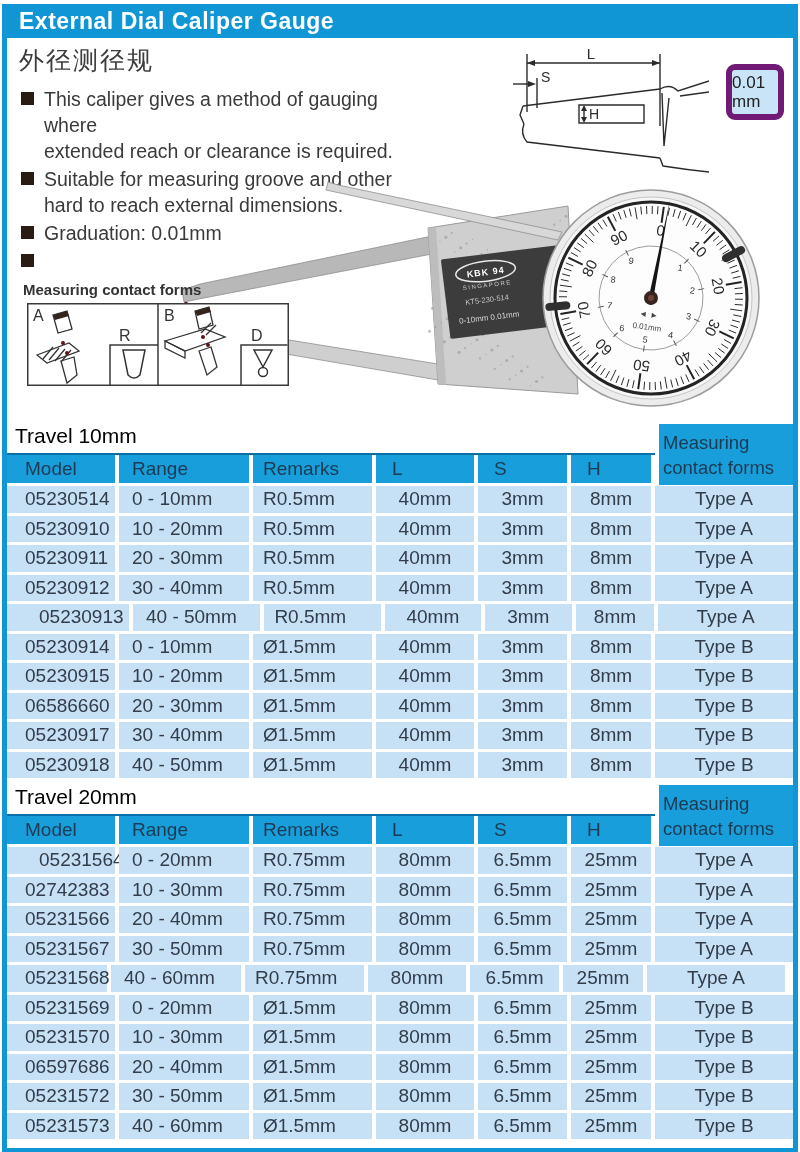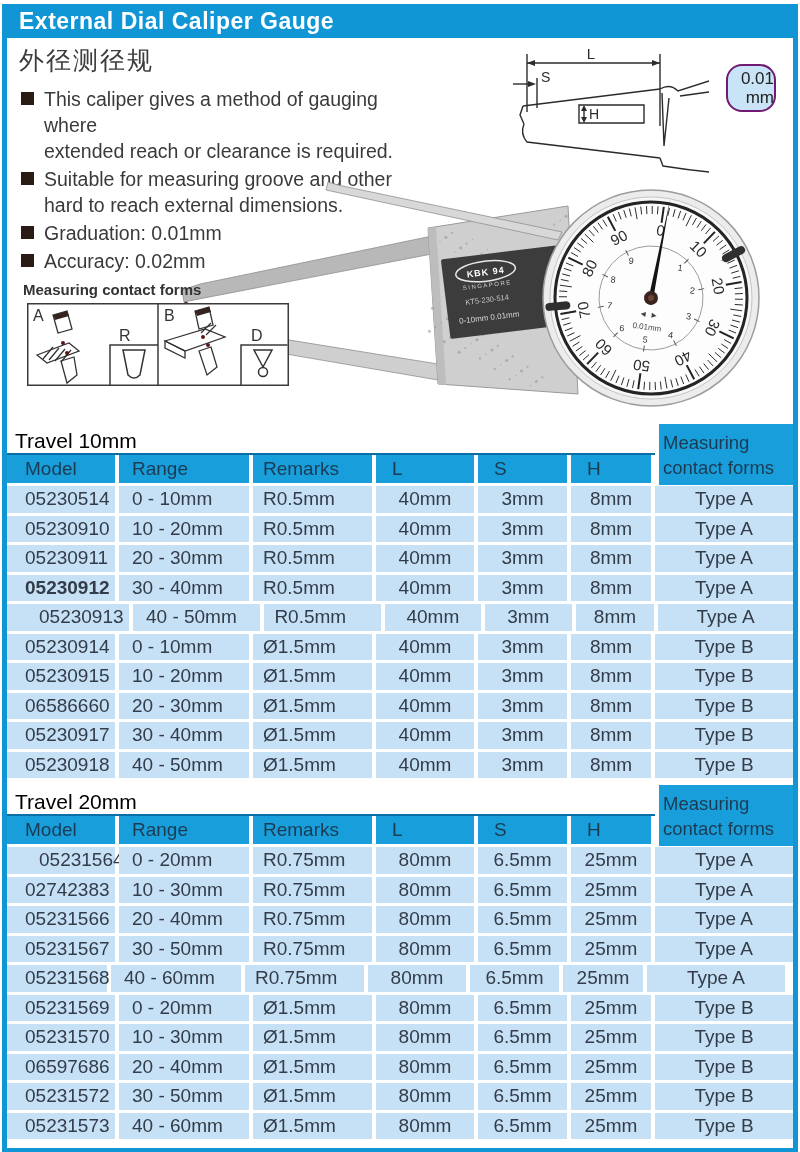--- a/index.html
+++ b/index.html
@@ -9,29 +9,29 @@
          border:5px solid #1095d5;border-top:none;background:#fff;}
   .titlebar{position:absolute;left:0;top:0;width:786px;height:34px;background:#1095d5;
             display:flex;align-items:center;}
   .titlebar span{color:#fff;font-size:23px;font-weight:bold;padding-left:12px;letter-spacing:.5px;}
   .cntitle{position:absolute;left:12px;top:40px;font-size:25px;color:#3d3d3d;letter-spacing:2px;}
   .bullets{position:absolute;left:12px;top:82px;width:402px;}
   .bullet{display:flex;margin-bottom:2px;}
   .sq{width:13px;height:13px;background:#2a1b15;margin:6px 10px 0 2px;flex:none;}
   .btext{font-size:19.5px;line-height:26px;color:#3a3a3a;}
   .badge{position:absolute;left:719px;top:60px;width:46px;height:44px;background:#c9e4f6;
-         border:2px solid #701a75;border-radius:16px;display:flex;flex-direction:column;
-         align-items:flex-end;justify-content:center;}
+         border:6px solid #701a75;border-radius:9px;display:flex;flex-direction:column;
+         align-items:flex-start;justify-content:center;}
   .badge div{font-size:17px;line-height:19px;color:#222;}
   .cflabel{position:absolute;left:16px;top:277px;font-size:15px;font-weight:bold;color:#333;}
   .absvg{position:absolute;}
   svg text{font-family:"Liberation Sans",sans-serif;}
   
   .ptable{position:absolute;left:0;width:786px;}
-  .trow{height:29px;display:flex;align-items:flex-end;}
+  .trow{height:29px;display:flex;align-items:flex-start;}
   .ttitle{font-size:21px;color:#000;padding-left:8px;}
   .hrow{display:flex;height:28px;border-top:2px solid #0a6fa8;border-bottom:3px solid #fff;}
   .hcell{background:#189edb;color:#1c3b52;font-size:19px;display:flex;align-items:center;box-sizing:border-box;}
   .row{display:flex;height:26.5px;border-bottom:3px solid #fff;}
   .cell{background:#c6e1f5;color:#333c49;font-size:19px;display:flex;align-items:center;box-sizing:border-box;}
   .vsep{border-right:4px solid #fff;}
   .tallcell{position:absolute;right:0;top:0;width:138px;height:61px;background:#189edb;
             border-left:4px solid #fff;box-sizing:border-box;color:#1c3b52;
             font-size:18.5px;line-height:25px;padding:6px 0 0 4px;}
 </style>
@@ -54,21 +54,20 @@
     <div class="bullet">
       <span class="sq"></span>
       <span class="btext">Suitable for measuring groove and other<br>hard to reach external dimensions.</span>
     </div>
     <div class="bullet">
       <span class="sq"></span>
       <span class="btext">Graduation: 0.01mm</span>
     </div>
     <div class="bullet">
       <span class="sq"></span>
-      <span class="btext">Accuracy: 0.02mm</span>
     </div>
   </div>
 
   <div class="badge">
     <div>0.01</div>
     <div>mm</div>
   </div>
 
   <svg class="absvg" style="left:410px;top:44px" width="292" height="166" viewBox="0 0 292 166">
     <g stroke="#2b2b2b" stroke-width="1.4" fill="none">
@@ -408,21 +407,21 @@
         <div class="row">
           <div class="cell vsep" style="width: 112px; padding-left: 18px;">05230911</div>
           <div class="cell vsep" style="width: 134px; padding-left: 13px;">20 - 30mm</div>
           <div class="cell vsep" style="width: 123px; padding-left: 10px;">R0.5mm</div>
           <div class="cell vsep" style="width: 102px; justify-content: center;">40mm</div>
           <div class="cell vsep" style="width: 93px; justify-content: center;">3mm</div>
           <div class="cell vsep" style="width: 84px; justify-content: center;">8mm</div>
           <div class="cell" style="width: 138px; justify-content: center;">Type A</div>
         </div>
         <div class="row">
-          <div class="cell vsep" style="width: 112px; padding-left: 18px; font-weight: bold;">05230912</div>
+          <div class="cell vsep" style="width: 112px; padding-left: 18px;">05230912</div>
           <div class="cell vsep" style="width: 134px; padding-left: 13px;">30 - 40mm</div>
           <div class="cell vsep" style="width: 123px; padding-left: 10px;">R0.5mm</div>
           <div class="cell vsep" style="width: 102px; justify-content: center;">40mm</div>
           <div class="cell vsep" style="width: 93px; justify-content: center;">3mm</div>
           <div class="cell vsep" style="width: 84px; justify-content: center;">8mm</div>
           <div class="cell" style="width: 138px; justify-content: center;">Type A</div>
         </div>
         <div class="row">
           <div class="cell vsep" style="width: 128px; padding-left: 32px;">05230913</div>
           <div class="cell vsep" style="width: 134px; padding-left: 13px;">40 - 50mm</div>

